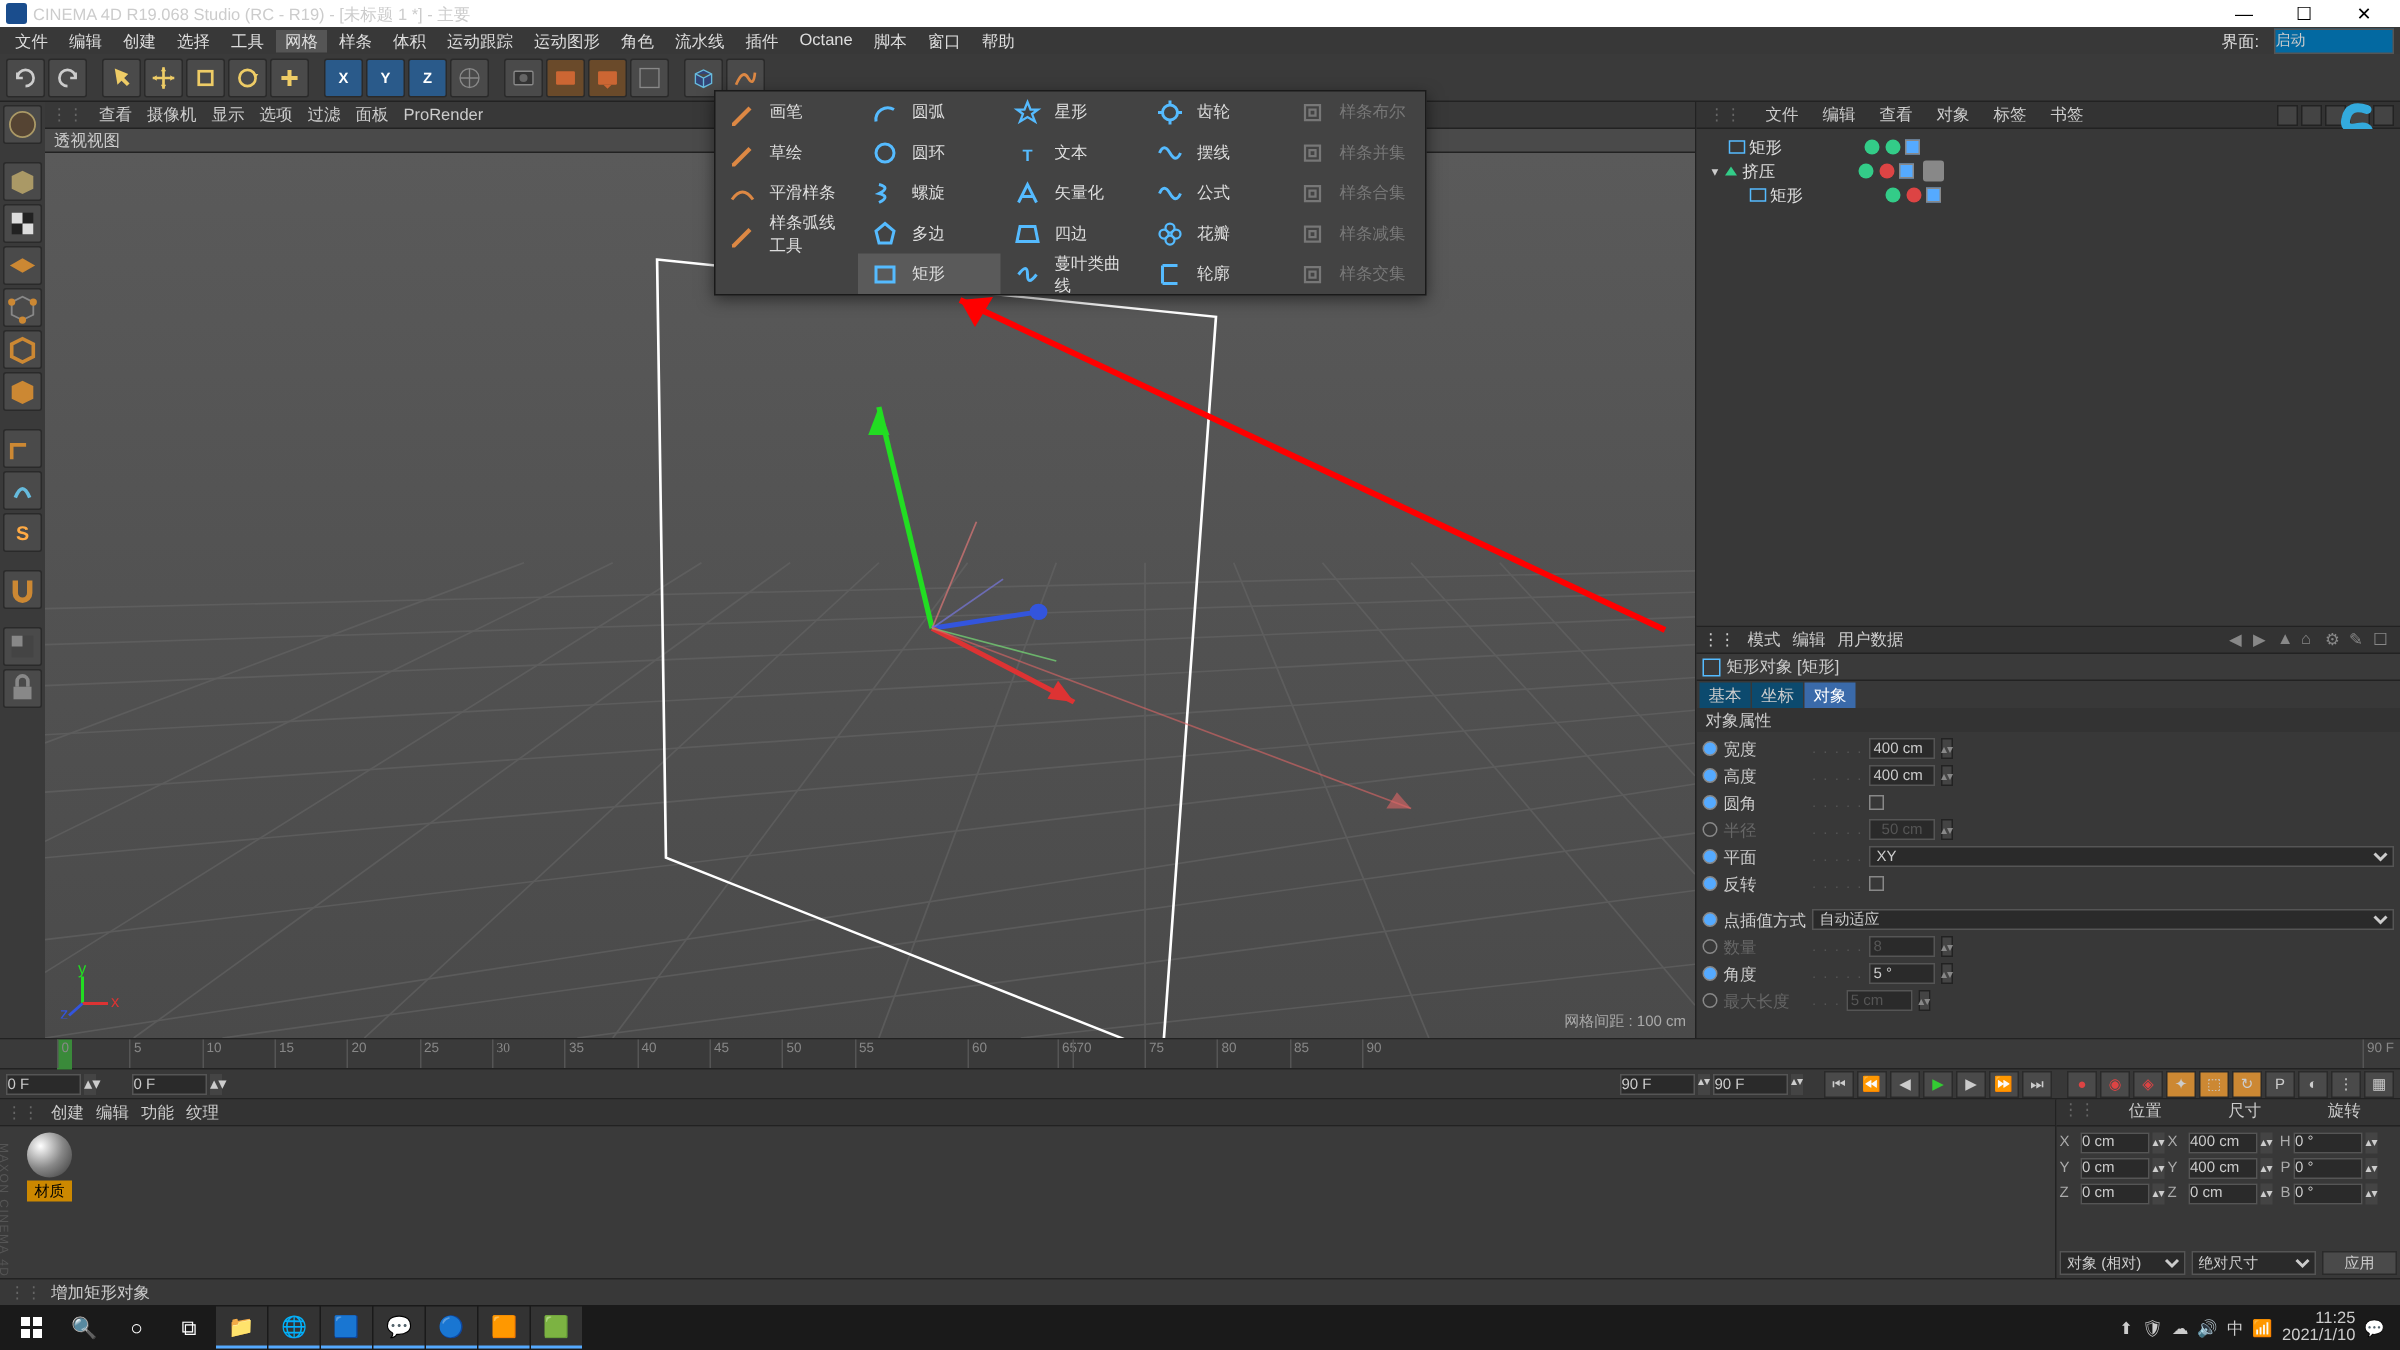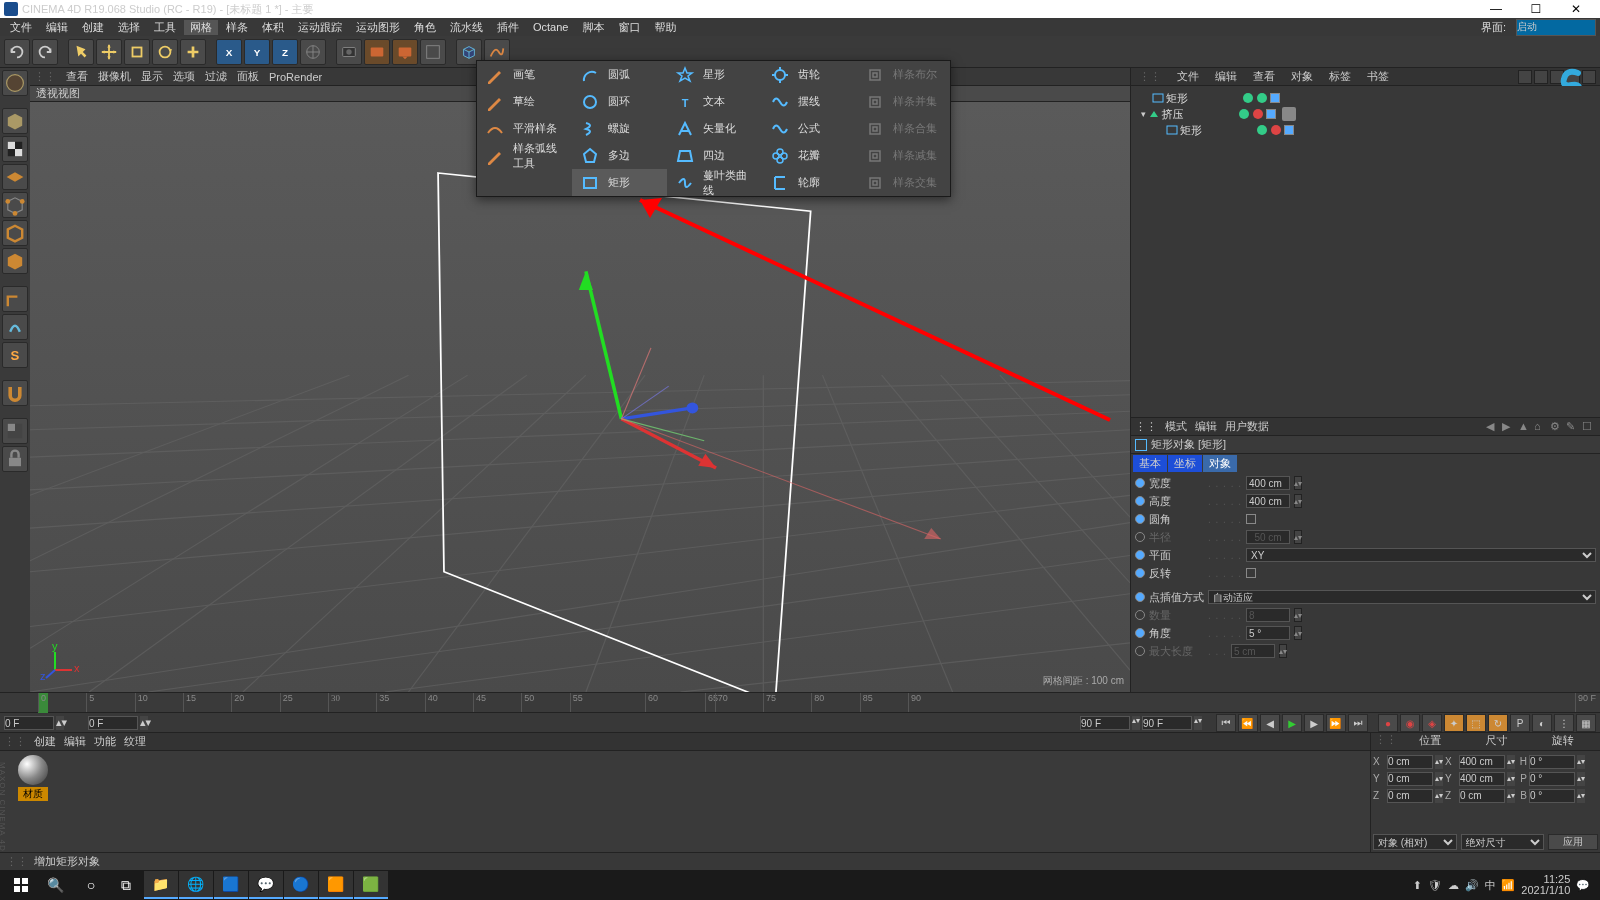--- a/index.html
+++ b/index.html
@@ -55,21 +55,21 @@
 .navicons{position:absolute;right:4px;top:2px;display:flex;gap:2px}
 .navicons span{width:14px;height:14px;background:#444;border:1px solid #222;display:inline-block}
 
 .attrmgr{flex:1;display:flex;flex-direction:column}
 .attrhead2{height:18px;background:#333;display:flex;align-items:center;padding:0 4px;gap:8px;border-bottom:1px solid #222}
 .attrhead2 .ricons{margin-left:auto;display:flex;gap:2px}
 .attrhead2 .ricons span{width:14px;height:14px;display:inline-block;color:#888}
 .attrtitle{height:18px;background:#3a3a3a;display:flex;align-items:center;padding:0 4px;border-bottom:1px solid #222}
 .attrtitle .aic{width:12px;height:12px;border:1px solid #5bf;margin-right:4px}
 .attabs{height:18px;display:flex;align-items:center;padding:0 2px;gap:1px}
-.attab{padding:1px 6px;background:#1d4ed8;font-size:11px}
+.attab{padding:1px 6px;background:#0c4a6e;font-size:11px}
 .attab.act{background:#3a6aaa;color:#fff}
 .atsect{height:16px;background:#333;padding:0 6px;display:flex;align-items:center;font-size:11px}
 .atbody{padding:2px 4px}
 .atrow{display:flex;align-items:center;height:18px;gap:4px}
 .atrow .rb{width:10px;height:10px;border:1px solid #888;border-radius:5px}
 .atrow .rb.on{background:#5af}
 .atrow .lbl{width:55px;font-size:11px;color:#ccc}
 .atrow .lbl.dim{color:#666}
 .atrow .dots{color:#555;font-size:10px;letter-spacing:1px}
 .atrow input{background:#2a2a2a;border:1px solid #555;color:#ccc;height:14px;width:44px;font-size:10px;padding:0 2px}
@@ -497,20 +497,21 @@
       </div>
       <div class="attrtitle">
         <span class="aic"></span>
         <span>矩形对象 [矩形]</span>
       </div>
       <div class="attabs">
         <div class="attab">基本</div>
         <div class="attab">坐标</div>
         <div class="attab act">对象</div>
       </div>
+      <div class="atsect">对象属性</div>
       <div class="atbody">
         <div class="atrow">
             <span class="rb on"></span>
             <span class="lbl">宽度</span>
             <span class="dots">. . . . .</span>
             <input value="400 cm" style="">
             <span class="spn">▴▾</span>
           </div>
         <div class="atrow">
             <span class="rb on"></span>

